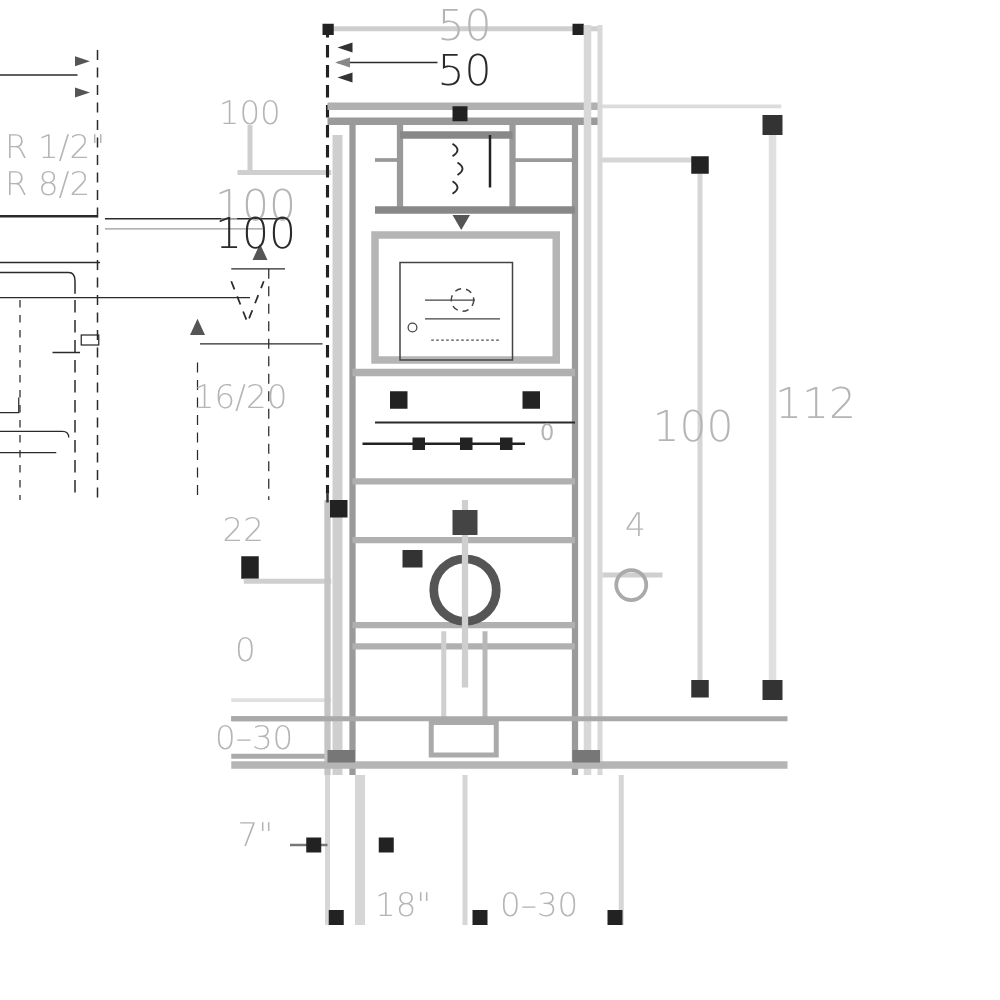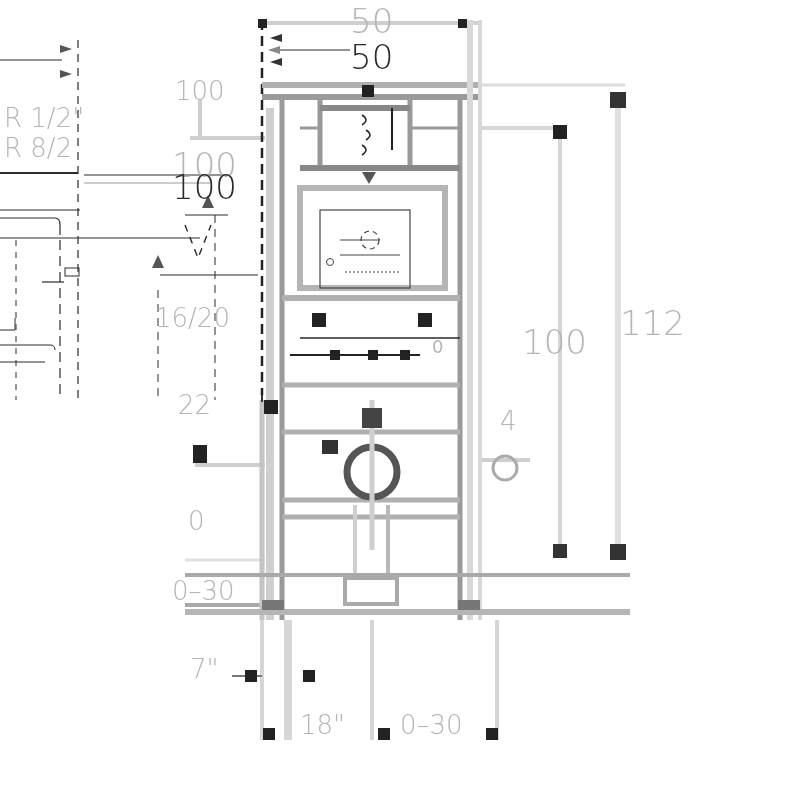--- a/index.html
+++ b/index.html
@@ -143,20 +143,20 @@
 <div class="lbl big ghost" style="left:350px;top:4px;">50</div>
 <div class="lbl big" style="left:350px;top:40px;">50</div>
 <div class="lbl med ghost" style="left:4px;top:105px;">R 1/2"</div>
 <div class="lbl med ghost" style="left:4px;top:135px;">R 8/2</div>
 <div class="lbl med ghost" style="left:175px;top:78px;">100</div>
 <div class="lbl big ghost" style="left:172px;top:148px;">100</div>
 <div class="lbl big" style="left:172px;top:170px;">100</div>
 <div class="lbl med ghost" style="left:155px;top:305px;">16/20</div>
 <div class="lbl big ghost" style="left:620px;top:278px;margin-top:28px;">112</div>
 <div class="lbl big ghost" style="left:522px;top:325px;">100</div>
-<div class="lbl med ghost" style="left:178px;top:392px;">22</div>
+<div class="lbl med ghost" style="left:178px;top:412px;">22</div>
 <div class="lbl med ghost" style="left:188px;top:508px;">0</div>
 <div class="lbl med ghost" style="left:172px;top:578px;">0–30</div>
 <div class="lbl med ghost" style="left:190px;top:656px;">7"</div>
 <div class="lbl med ghost" style="left:300px;top:712px;">18"</div>
 <div class="lbl med ghost" style="left:400px;top:712px;">0–30</div>
 <div class="lbl med ghost" style="left:500px;top:408px;">4</div>
 <div class="lbl sm ghost" style="left:432px;top:338px;">0</div>
 
 </body></html>

